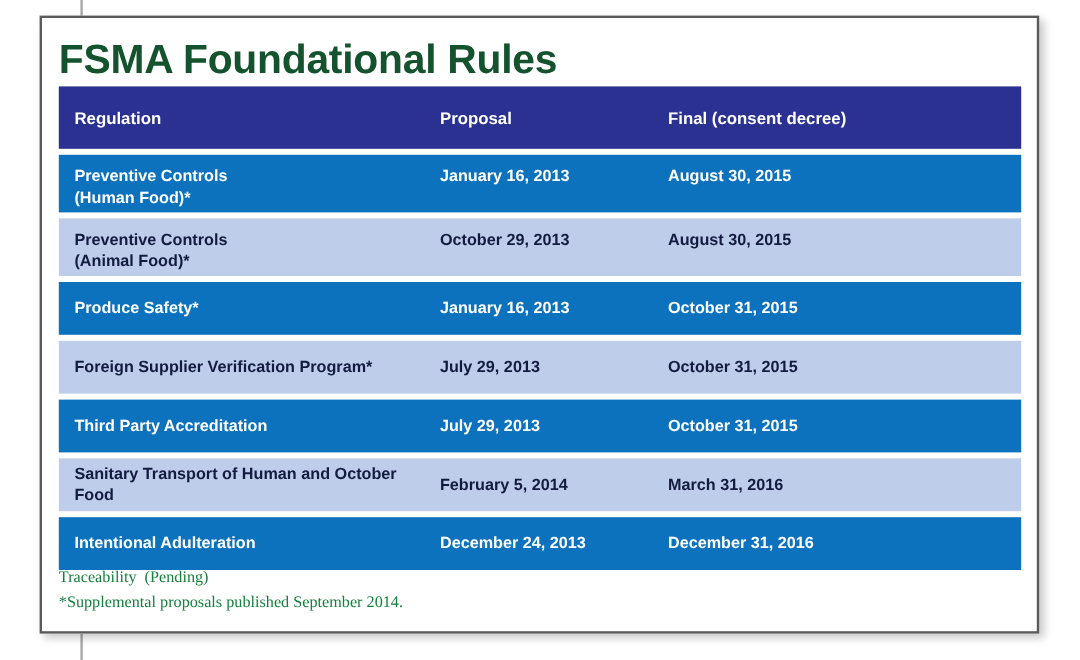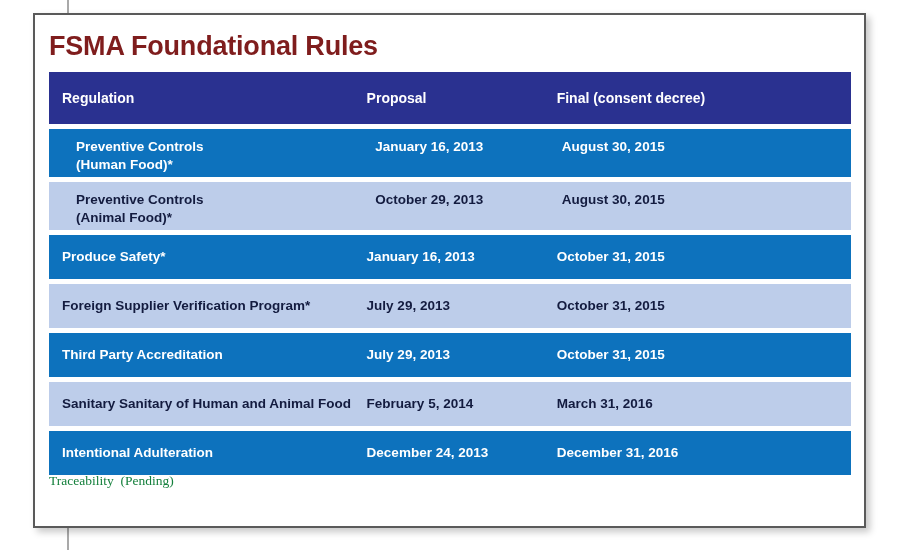--- a/index.html
+++ b/index.html
@@ -46,24 +46,24 @@
     background: #ffffff;
     border: 2px solid #5a5a5a;
     box-shadow: 4px 4px 7px rgba(0,0,0,.22);
   }
 
   
   .card-title {
     position: absolute;
     left: 14px;
     top: 16px;
-    font-size: 27px;
+    font-size: 34px;
     font-weight: bold;
     letter-spacing: -0.2px;
-    color: #7f1d1d;
+    color: #14532d;
     font-family: "Liberation Sans", sans-serif;
     white-space: nowrap;
   }
 
   
   .table {
     position: absolute;
     left: 14px;
     top: 57px;
     width: 802px;
@@ -89,21 +89,20 @@
     color: #ffffff;
   }
   .row.light {
     height: 44px;
     background: #bdcdea;
     color: #131b3f;
   }
   .row.tall {
     height: 48px;
     align-items: flex-start;
-    padding-left: 14px;
   }
   .row.tall .cell {
     padding-top: 9px;
   }
 
   .cell {
     box-sizing: border-box;
     font-size: 13.5px;
     font-weight: bold;
     line-height: 1.35;
@@ -176,31 +175,32 @@
         <div class="cell col-final">October 31, 2015</div>
       </div>
 
       <div class="row dark">
         <div class="cell col-reg">Third Party Accreditation</div>
         <div class="cell col-prop">July 29, 2013</div>
         <div class="cell col-final">October 31, 2015</div>
       </div>
 
       <div class="row light">
-        <div class="cell col-reg">Sanitary Sanitary of Human and Animal Food</div>
+        <div class="cell col-reg">Sanitary Transport of Human and October Food</div>
         <div class="cell col-prop">February 5, 2014</div>
         <div class="cell col-final">March 31, 2016</div>
       </div>
 
       <div class="row dark">
         <div class="cell col-reg">Intentional Adulteration</div>
         <div class="cell col-prop">December 24, 2013</div>
         <div class="cell col-final">December 31, 2016</div>
       </div>
 
     </div>
 
     <div class="notes">
       <div class="note">Traceability  (Pending)</div>
+      <div class="note">*Supplemental proposals published September 2014.</div>
     </div>
 
   </div>
 </div>
 
 </body></html>

